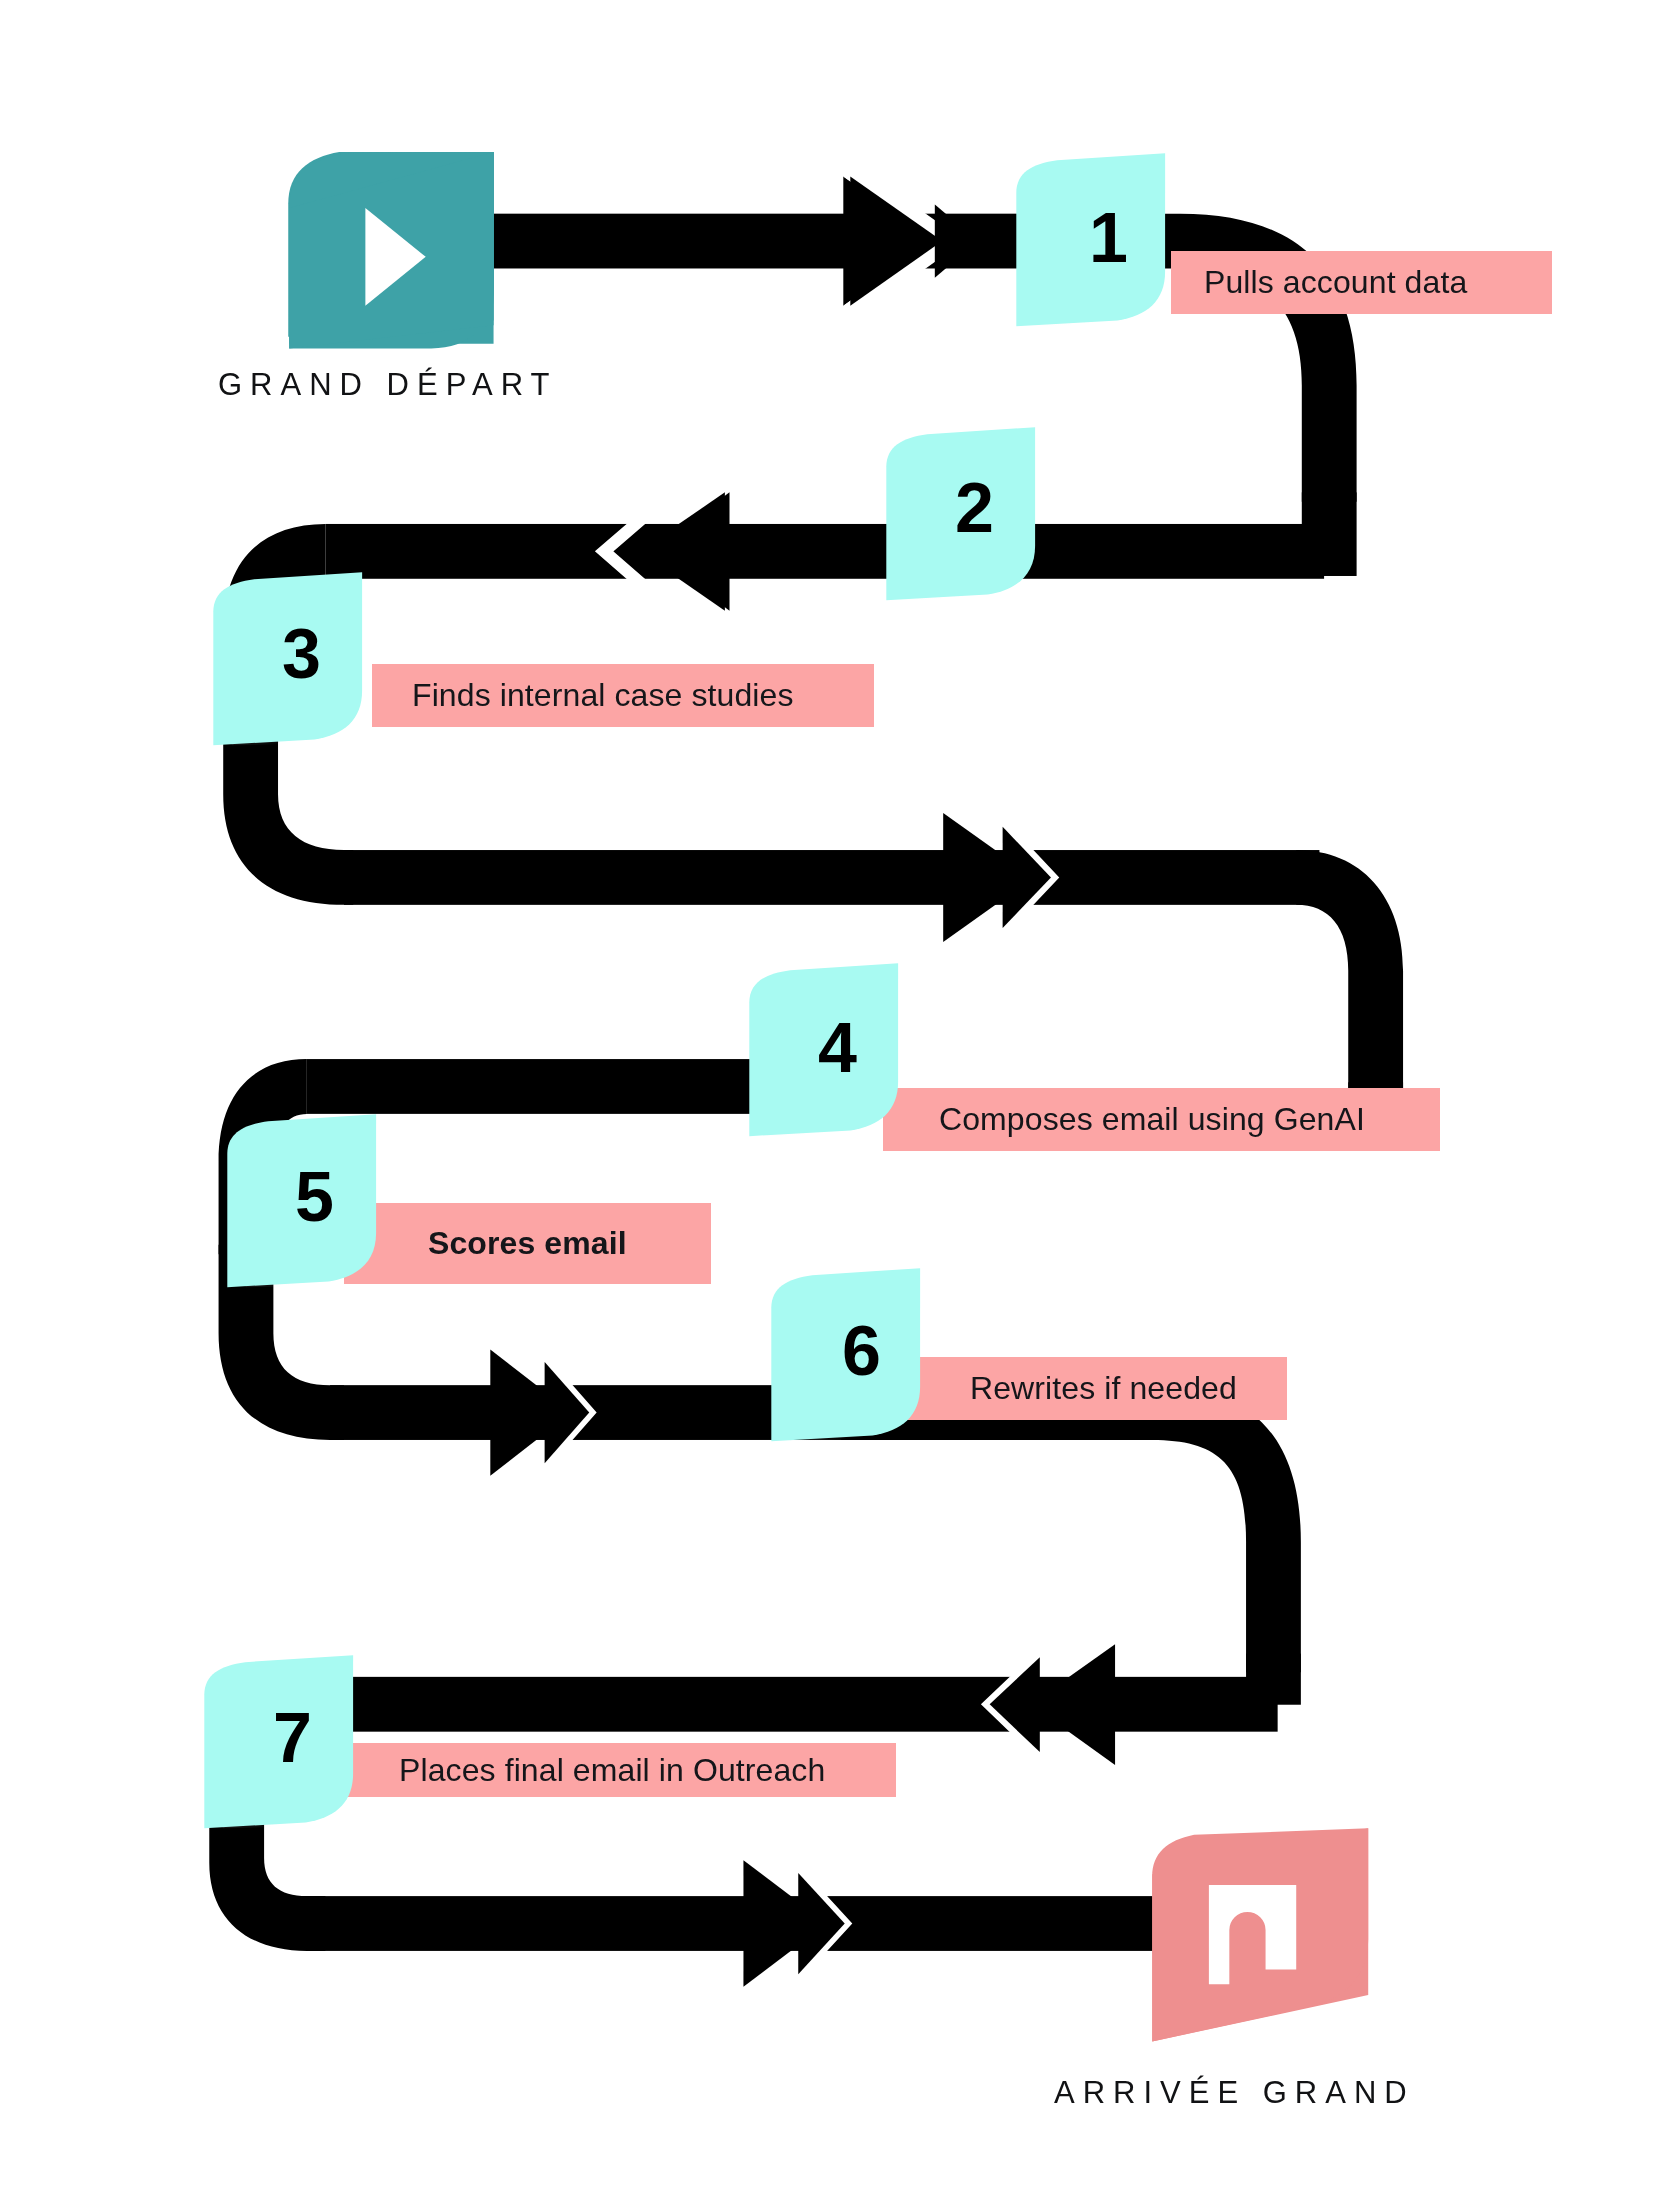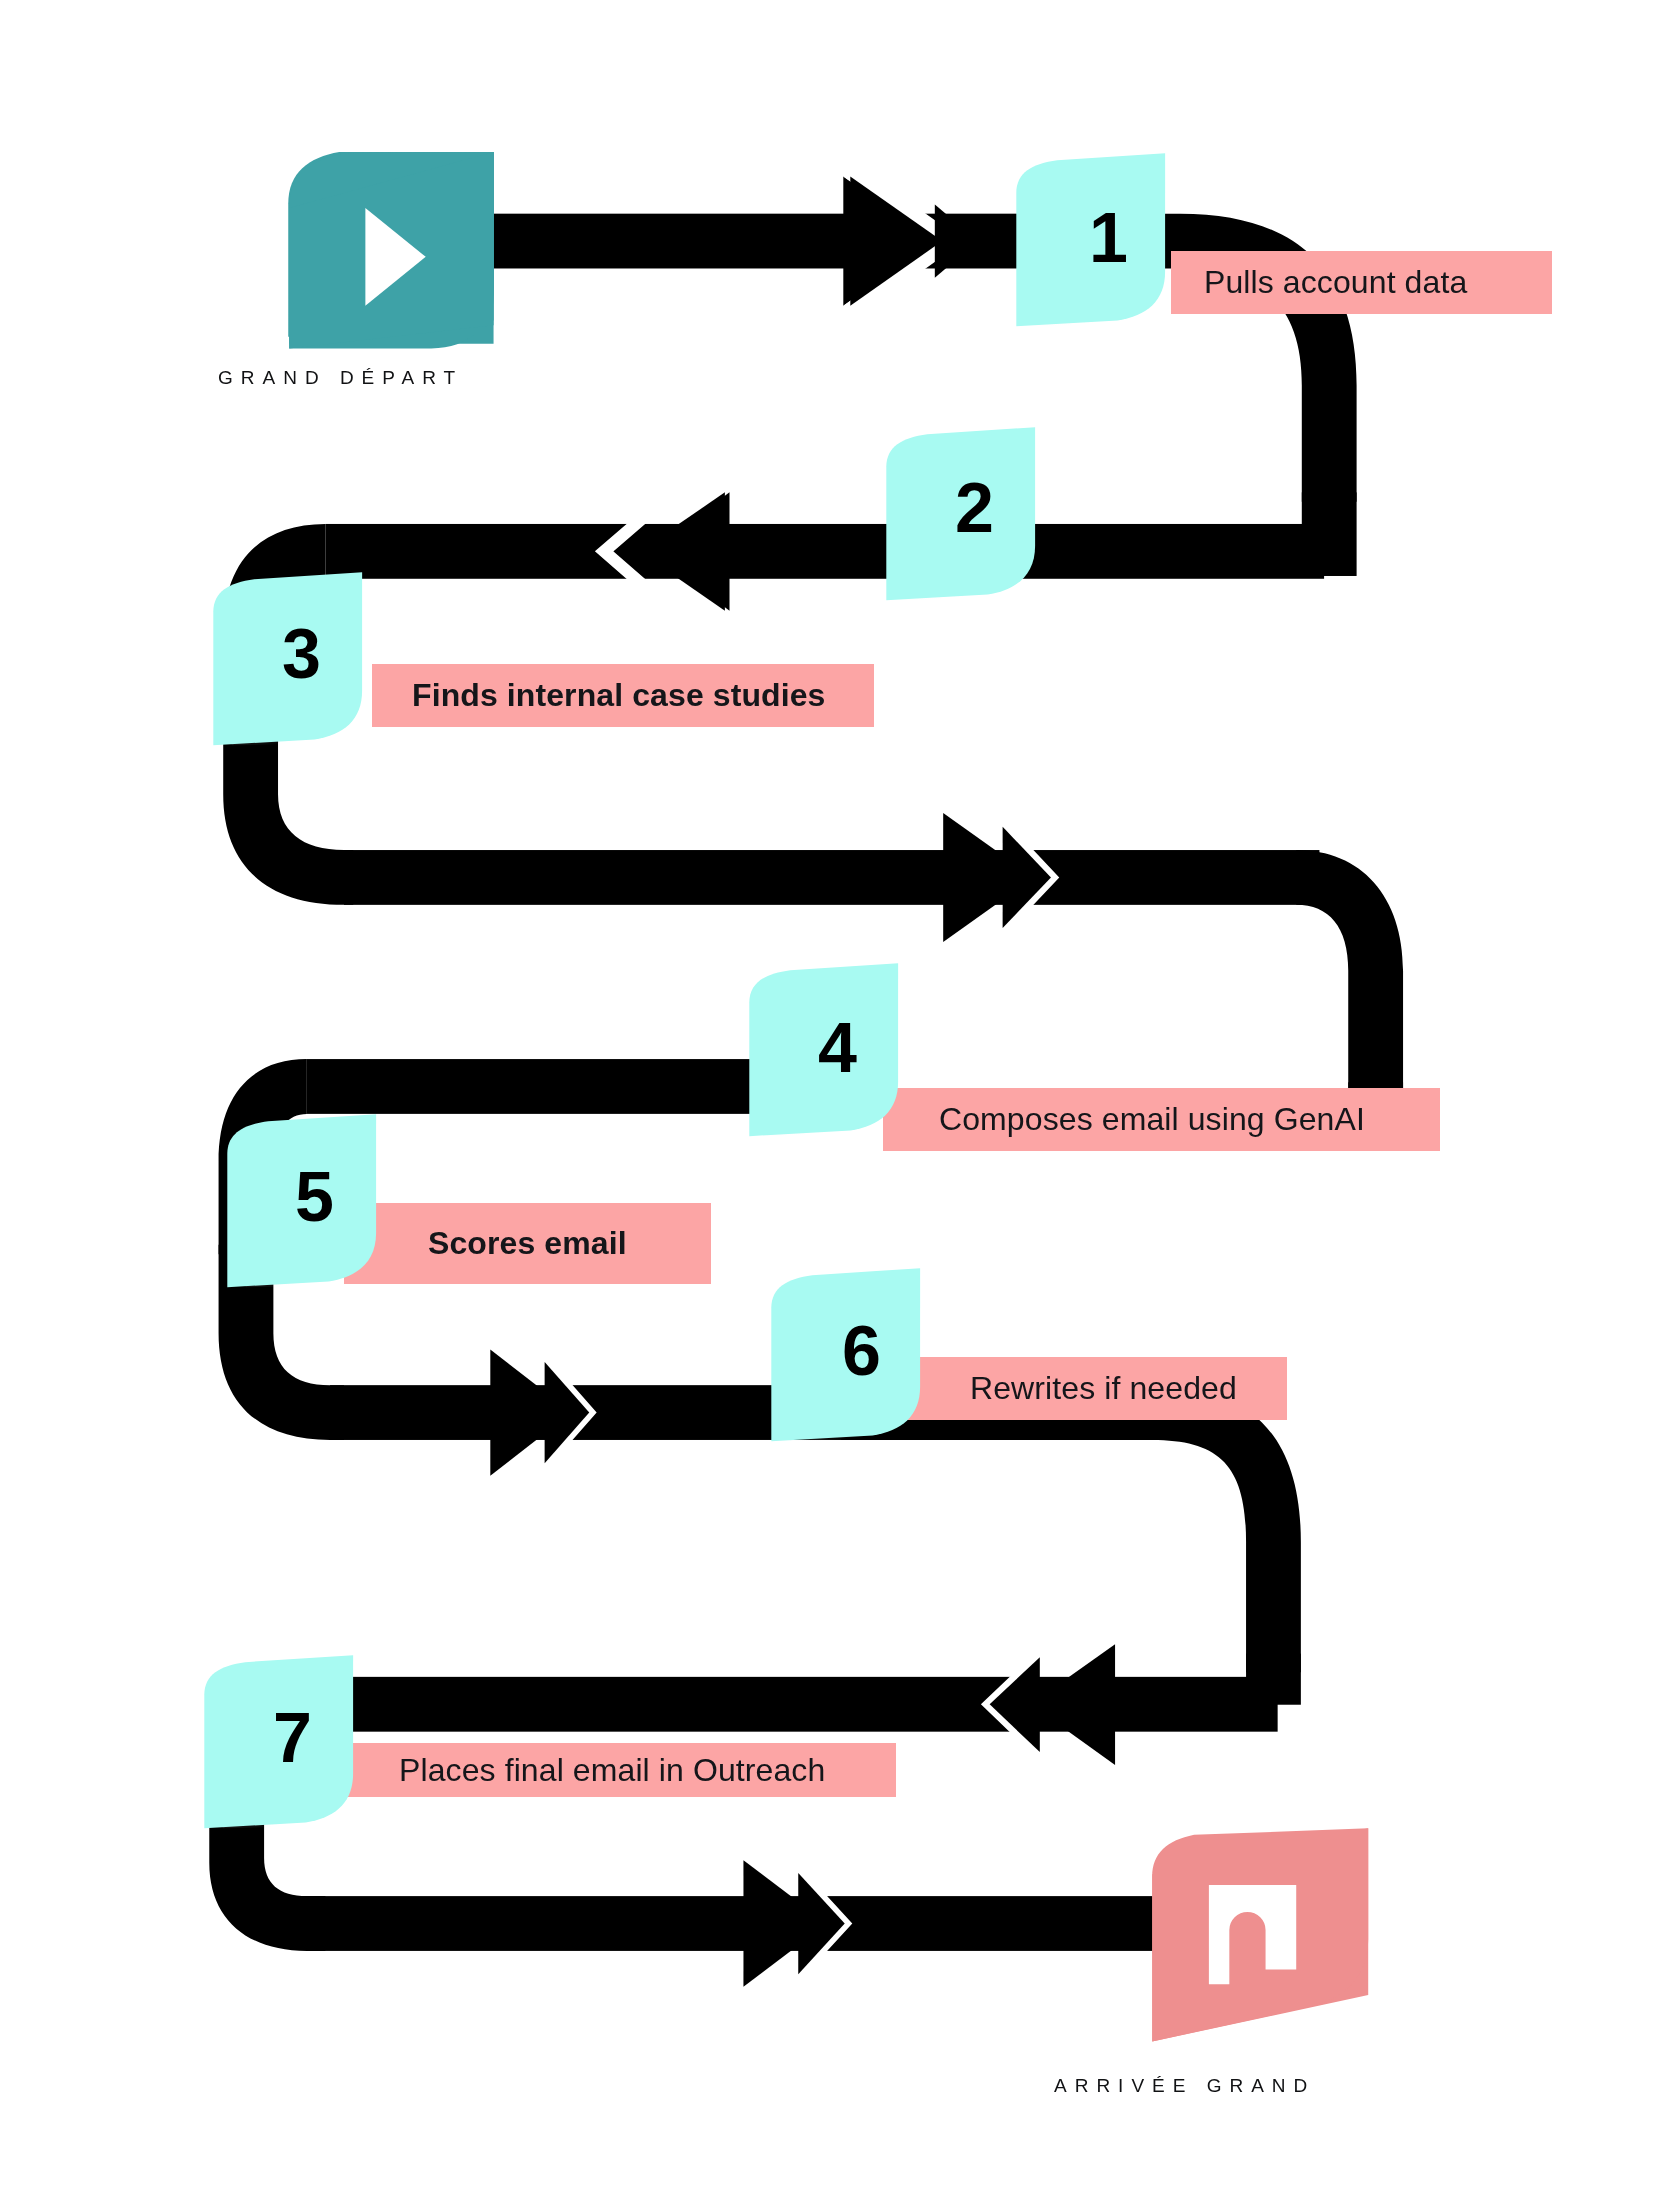--- a/index.html
+++ b/index.html
@@ -53,21 +53,21 @@
     font-size: 70px;
     font-weight: 700;
     color: #000000;
     line-height: 1;
     white-space: nowrap;
   }
   
   .endcap {
     position: absolute;
     font-family: "Liberation Sans", sans-serif;
-    font-size: 19px;
+    font-size: 31px;
     letter-spacing: 8px;
     color: #111214;
     white-space: nowrap;
   }
 </style>
 </head>
 <body>
 
 <div id="board">
 
@@ -192,21 +192,21 @@
   </div>
 
   <div class="badge" style="left:877px; top:427px; width:186px; height:177px;">
     <svg width="186" height="177" viewBox="0 0 400 380">
       <path d="M 40 320 L 210 305 L 260 370 L 60 372 Z" fill="url(#sh1)"></path>
       <path d="M 340 0 L 340 255 C 340 318 300 350 238 360 L 20 372 L 20 85 C 20 42 54 22 108 15 Z" fill="#A8FAF2"></path>
     </svg>
     <span class="badge-num" style="left:78px; top:46px;">2</span>
   </div>
 
-  <div class="chip" style="left:372px; top:664px; width:502px; height:63px; padding-left:40px;font-weight:bold;">
+  <div class="chip" style="left:372px; top:664px; width:502px; height:63px; padding-left:40px;">
     <span class="chip-text">Finds internal case studies</span>
   </div>
   <div class="badge" style="left:204px; top:572px; width:186px; height:177px;">
     <svg width="186" height="177" viewBox="0 0 400 380">
       <path d="M 40 320 L 210 305 L 260 370 L 60 372 Z" fill="url(#sh1)"></path>
       <path d="M 340 0 L 340 255 C 340 318 300 350 238 360 L 20 372 L 20 85 C 20 42 54 22 108 15 Z" fill="#A8FAF2"></path>
     </svg>
     <span class="badge-num" style="left:78px; top:47px;">3</span>
   </div>
 

